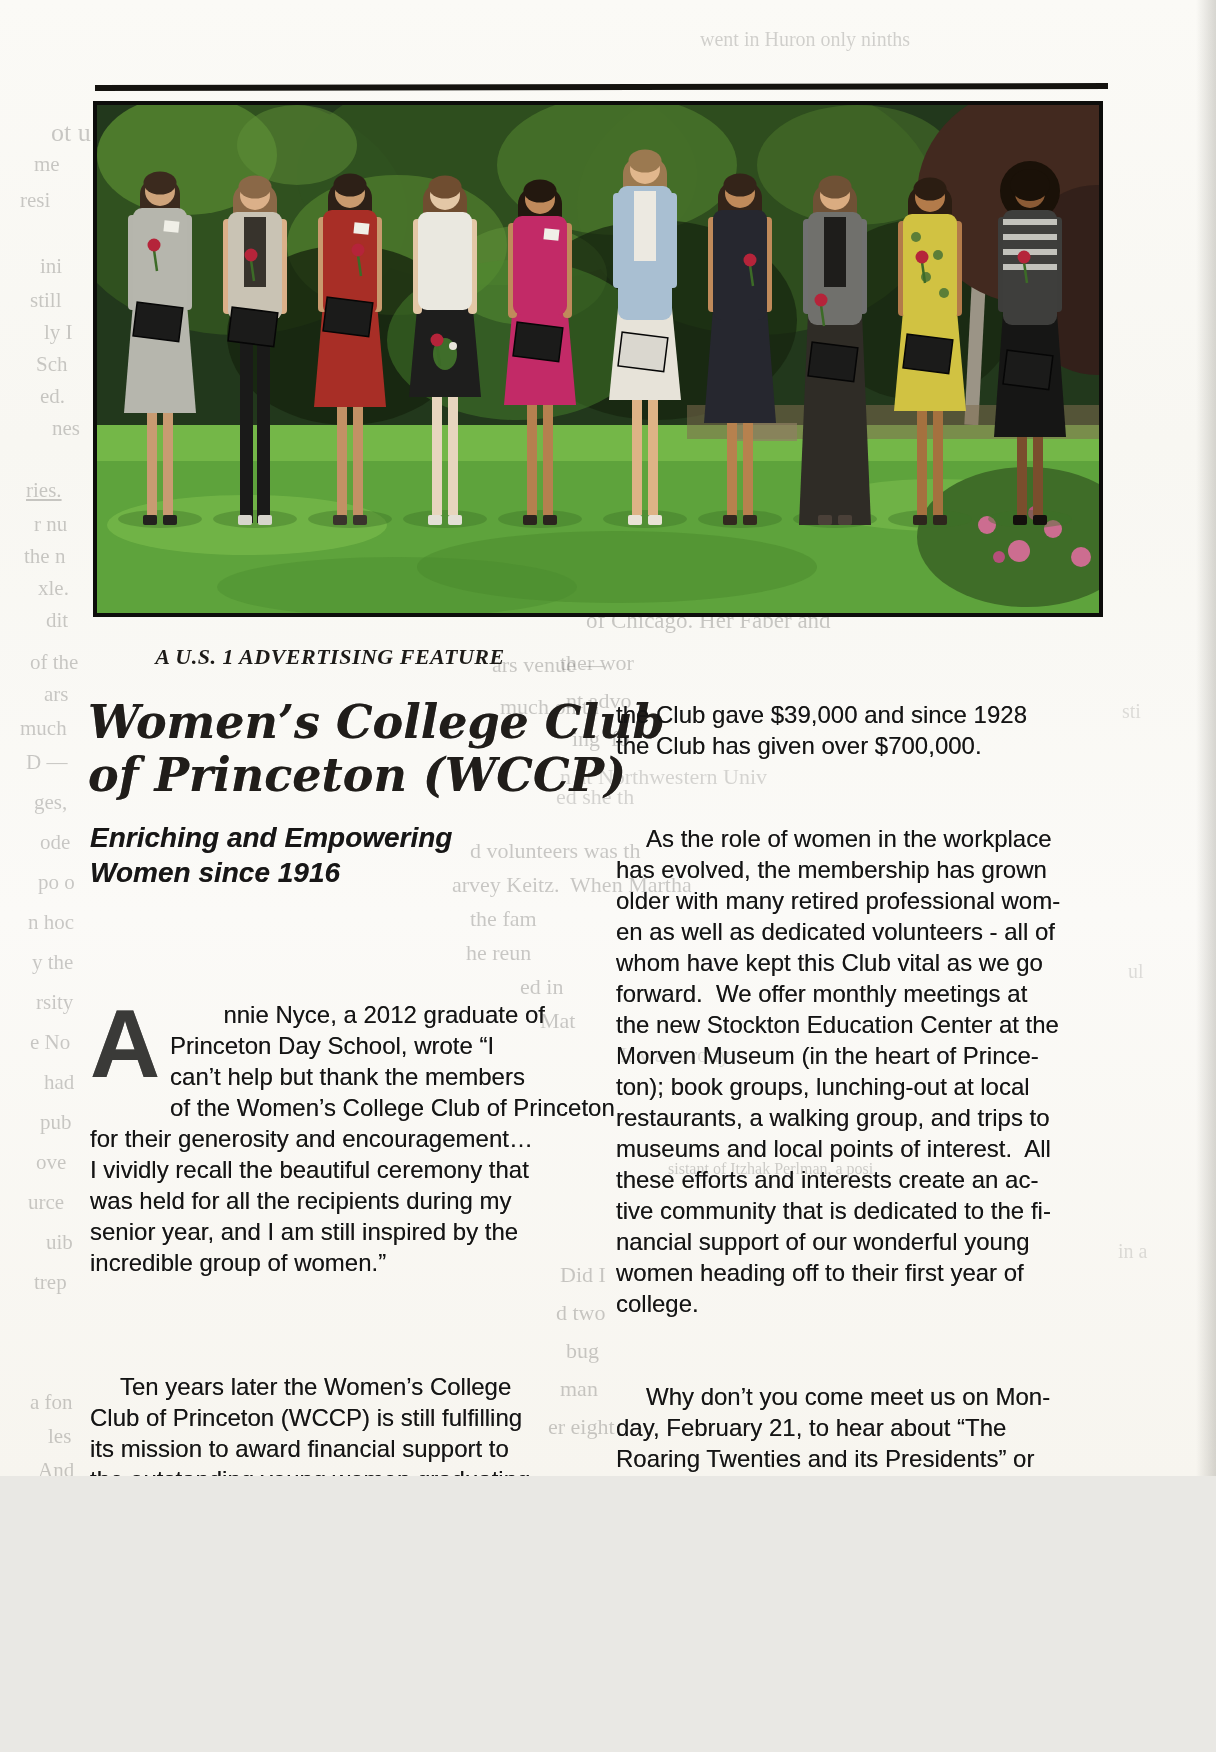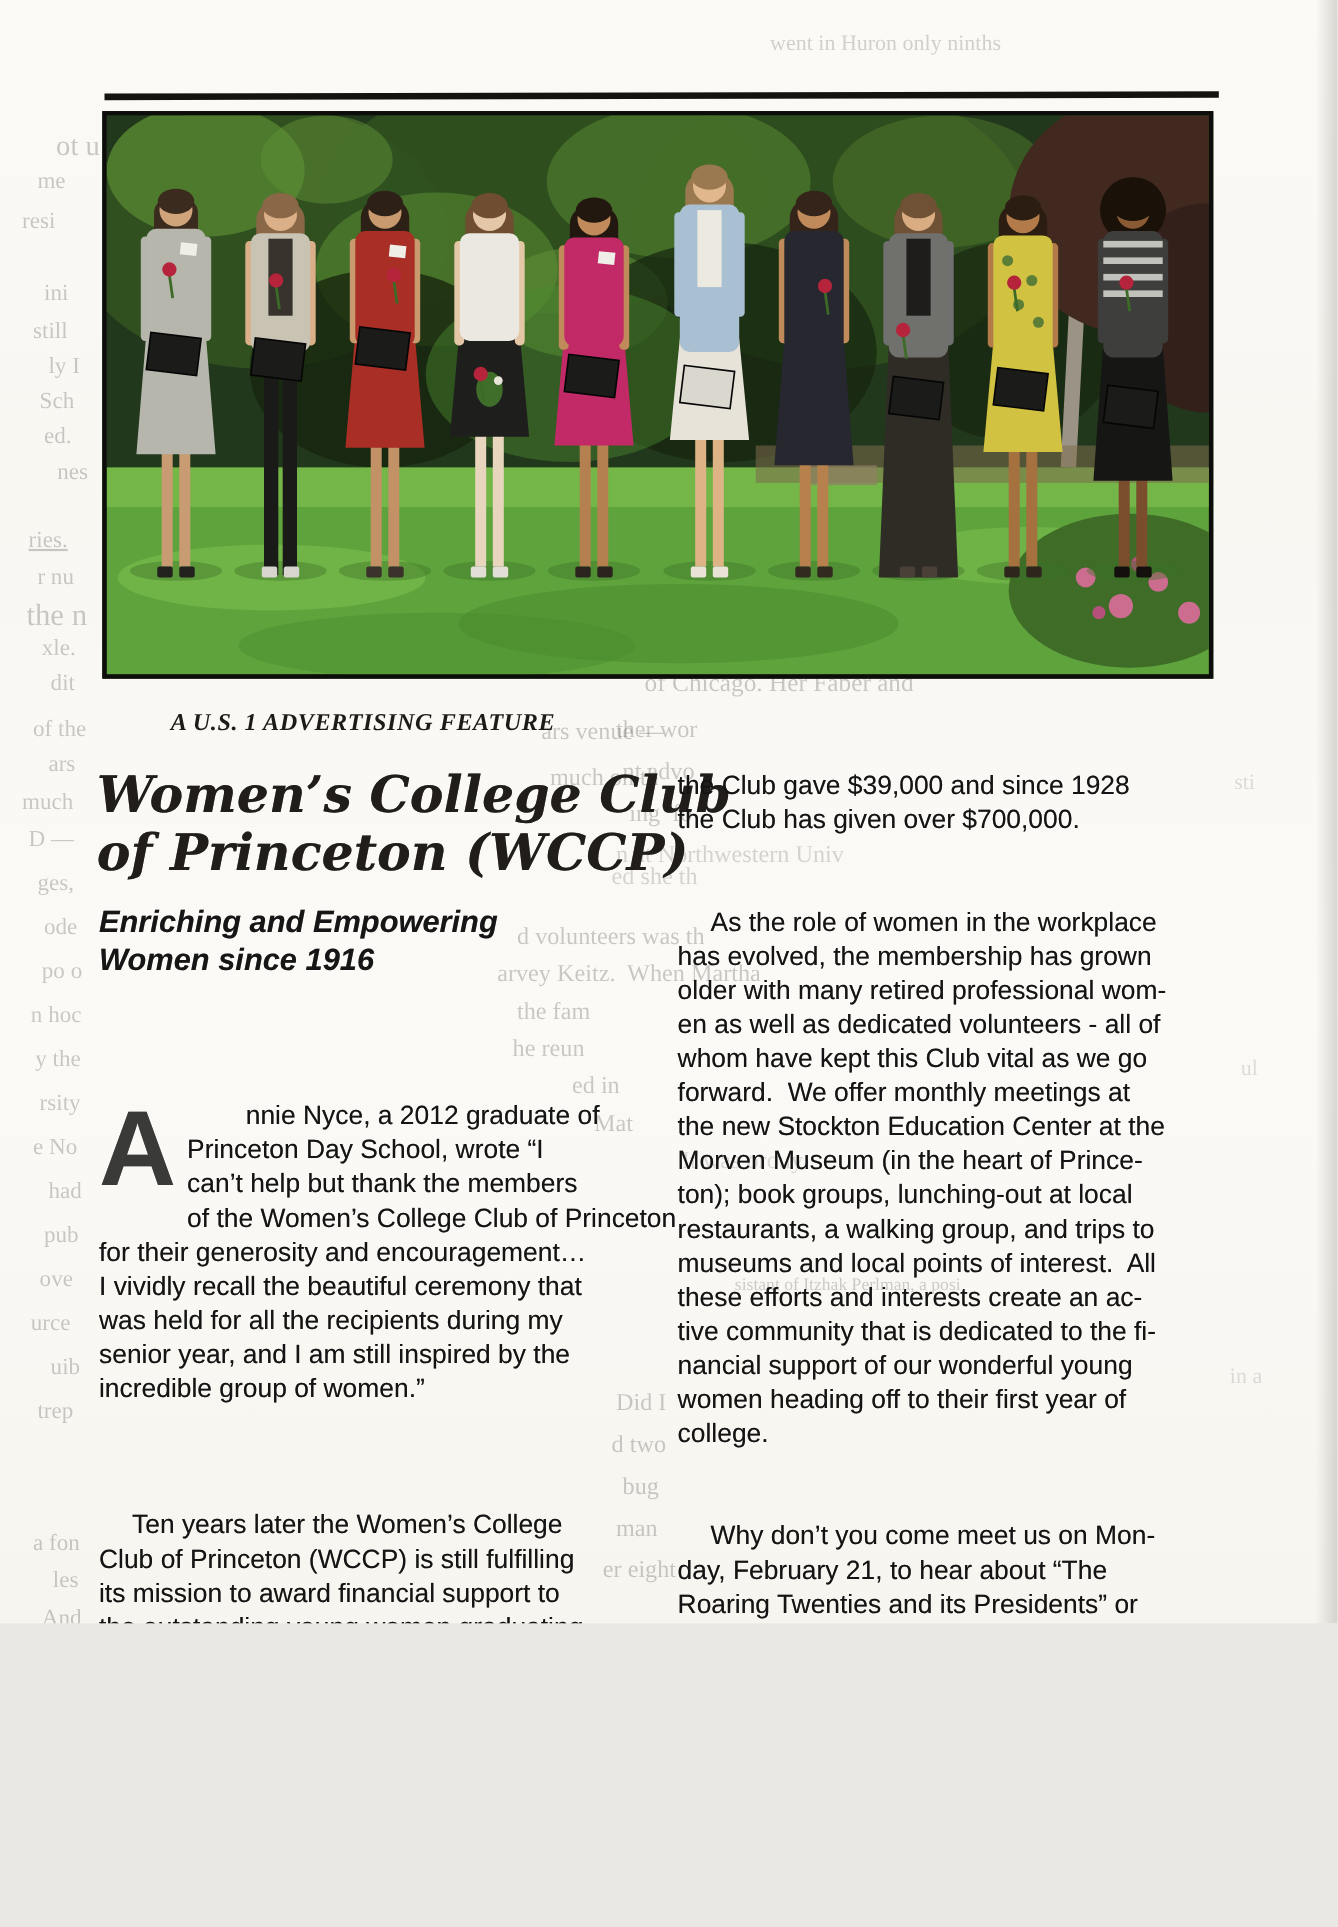--- a/index.html
+++ b/index.html
@@ -55,21 +55,21 @@
       <span class="bleed" style="left: 34px; top: 152px; font-size: 21px; opacity: 0.24;">me</span>
       <span class="bleed" style="left: 20px; top: 188px; font-size: 21px; opacity: 0.24;">resi</span>
       <span class="bleed" style="left: 40px; top: 254px; font-size: 21px; opacity: 0.24;">ini</span>
       <span class="bleed" style="left: 30px; top: 288px; font-size: 21px; opacity: 0.24;">still</span>
       <span class="bleed" style="left: 44px; top: 320px; font-size: 21px; opacity: 0.24;">ly I</span>
       <span class="bleed" style="left: 36px; top: 352px; font-size: 21px; opacity: 0.24;">Sch</span>
       <span class="bleed" style="left: 40px; top: 384px; font-size: 21px; opacity: 0.24;">ed.</span>
       <span class="bleed" style="left: 52px; top: 416px; font-size: 21px; opacity: 0.24;">nes</span>
       <span class="bleed" style="left: 26px; top: 478px; font-size: 21px; opacity: 0.24; text-decoration: underline;">ries.</span>
       <span class="bleed" style="left: 34px; top: 512px; font-size: 21px; opacity: 0.24;">r nu</span>
-      <span class="bleed" style="left: 24px; top: 544px; font-size: 28px; opacity: 0.24;">the n</span>
+      <span class="bleed" style="left: 24px; top: 544px; font-size: 21px; opacity: 0.24;">the n</span>
       <span class="bleed" style="left: 38px; top: 576px; font-size: 21px; opacity: 0.24;">xle.</span>
       <span class="bleed" style="left: 46px; top: 608px; font-size: 21px; opacity: 0.24;">dit</span>
       <span class="bleed" style="left: 30px; top: 650px; font-size: 21px; opacity: 0.24;">of the</span>
       <span class="bleed" style="left: 44px; top: 682px; font-size: 21px; opacity: 0.24;">ars</span>
       <span class="bleed" style="left: 20px; top: 716px; font-size: 21px; opacity: 0.24;">much</span>
       <span class="bleed" style="left: 26px; top: 750px; font-size: 21px; opacity: 0.24;">D —</span>
       <span class="bleed" style="left: 34px; top: 790px; font-size: 21px; opacity: 0.24;">ges,</span>
       <span class="bleed" style="left: 40px; top: 830px; font-size: 21px; opacity: 0.24;">ode</span>
       <span class="bleed" style="left: 38px; top: 870px; font-size: 21px; opacity: 0.24;">po o</span>
       <span class="bleed" style="left: 28px; top: 910px; font-size: 21px; opacity: 0.24;">n hoc</span>

